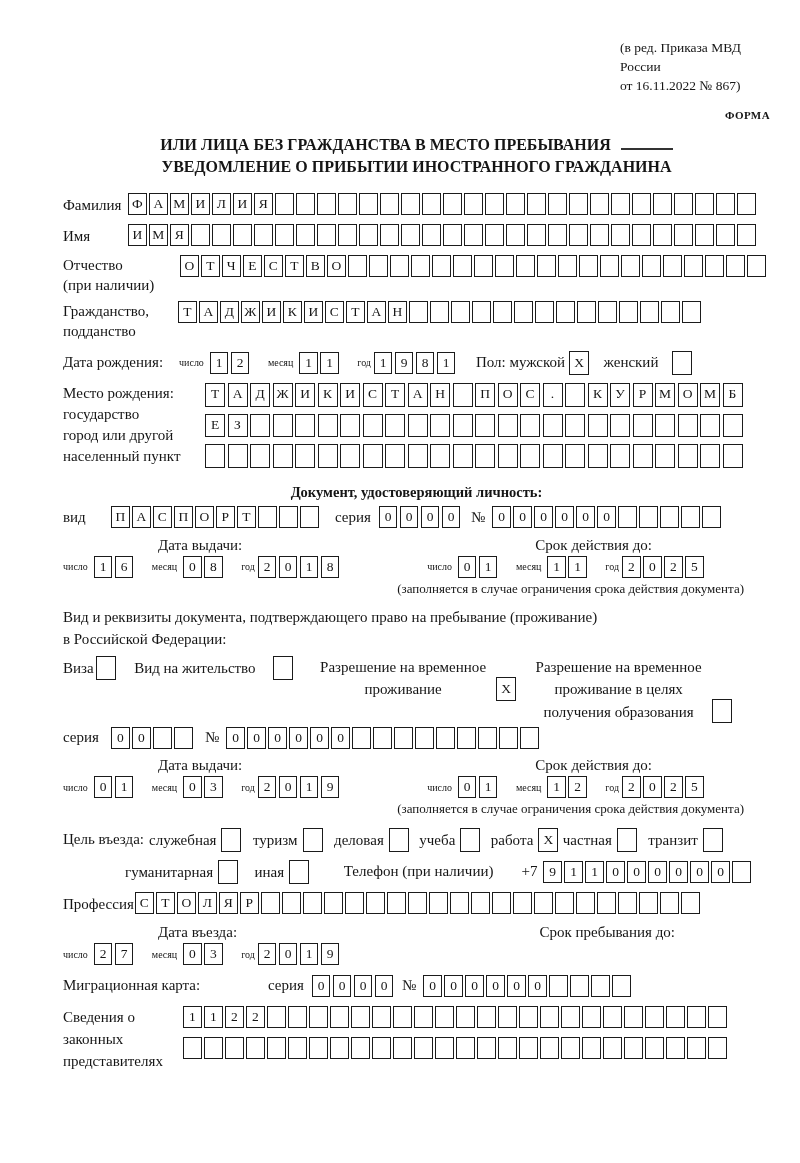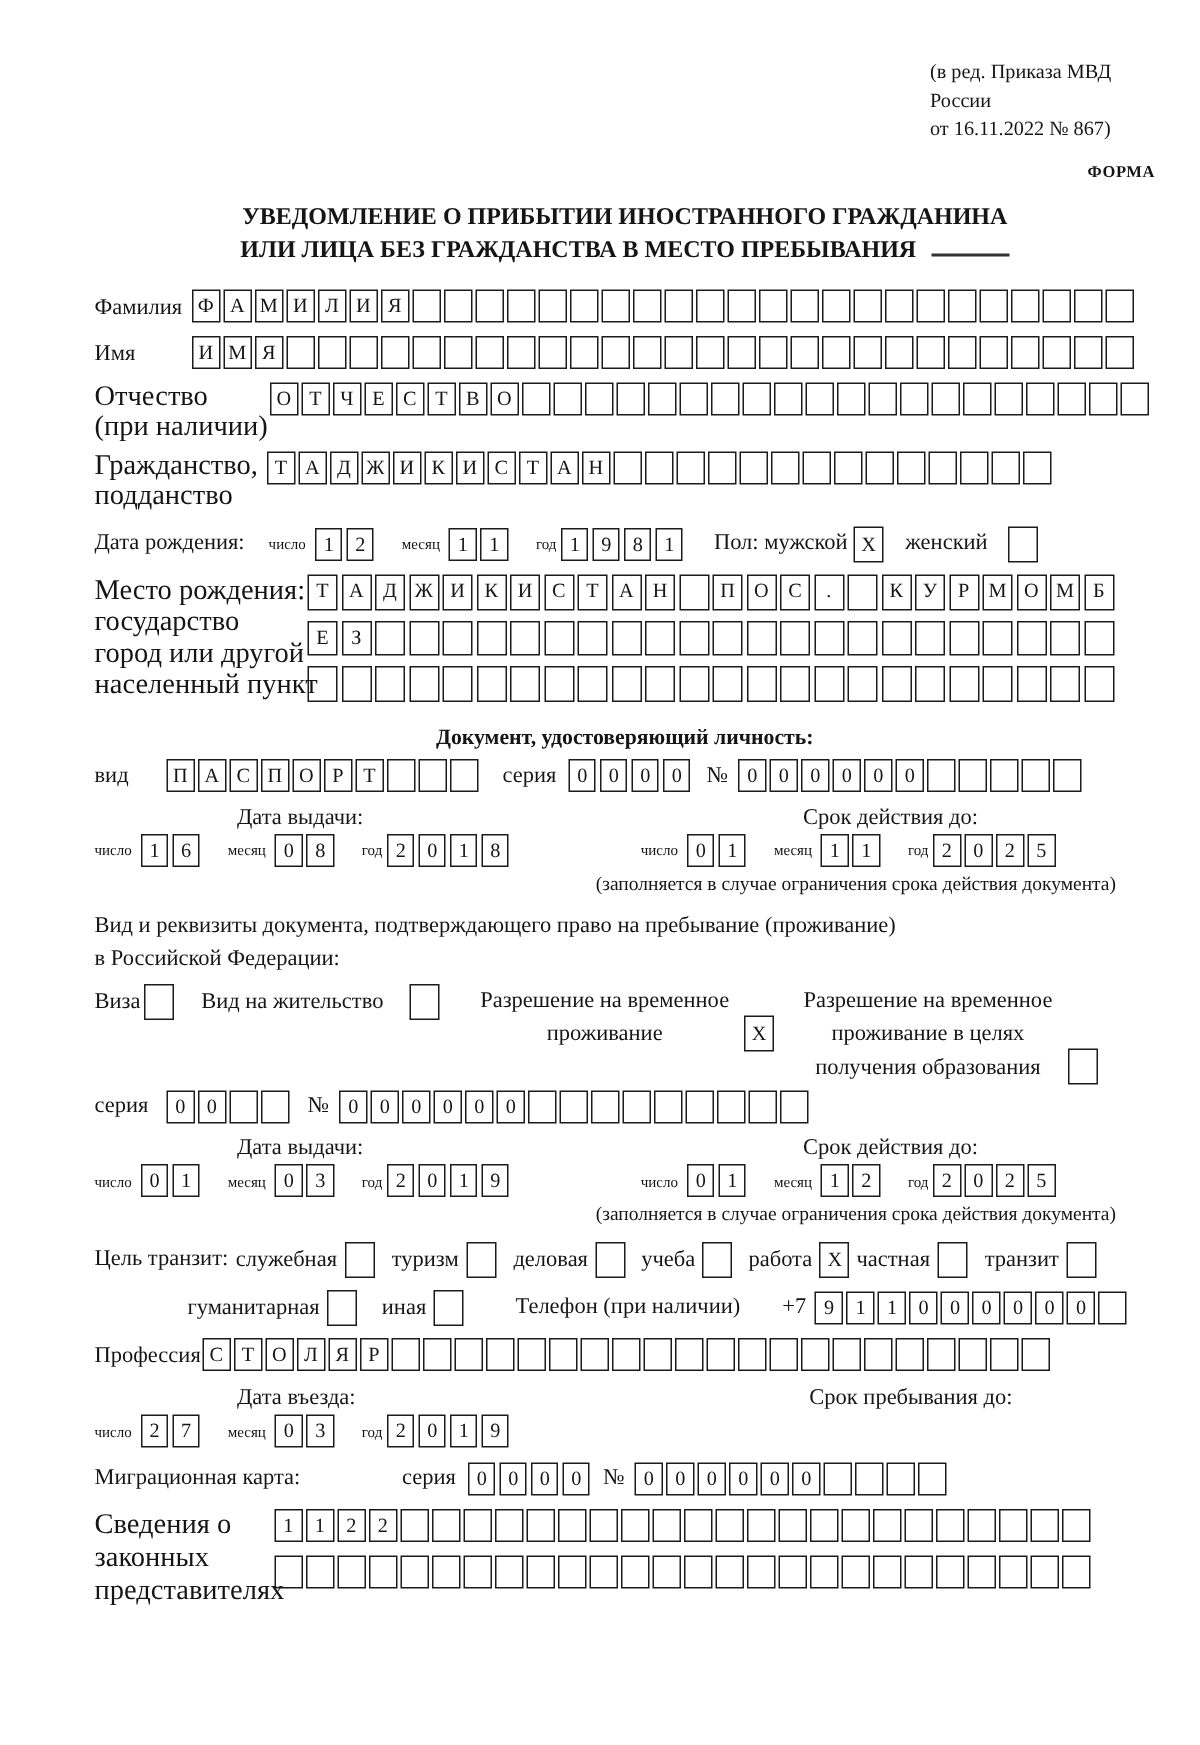--- a/index.html
+++ b/index.html
@@ -14,21 +14,21 @@
   .annex div { white-space:nowrap; }
   .annex-note { margin-left:557px; margin-top:3px; font-size:13.5px; line-height:1.4; }
   .forma { text-align:right; font-weight:bold; font-size:11px; margin-top:13px; letter-spacing:.4px; }
 
   .title { text-align:center; font-weight:bold; font-size:16px; line-height:1.42; margin-top:13px; }
   .blank-line { display:inline-block; width:52px; border-bottom:2px solid #333; margin-left:10px; }
   .section1 { font-weight:bold; font-size:14.8px; margin-top:21px; }
 
   .row { display:flex; align-items:flex-start; margin-top:6px; }
   .lbl { font-size:15px; line-height:25px; white-space:nowrap; }
-  .lblcol { font-size:19px; line-height:20px; flex:none; }
+  .lblcol { font-size:15px; line-height:20px; flex:none; }
   .lblcol div { white-space:nowrap; }
 
   .boxes { white-space:nowrap; flex:none; }
   .cbox {
     display:inline-block; width:18.5px; height:22px;
     border:1.5px solid #1b1b1b; margin-right:2.5px;
     text-align:center; font-size:13.5px; line-height:19px; vertical-align:middle;
   }
   .lg .cbox { width:20px; height:23.5px; }
   .stackrows .boxes { display:block; margin-bottom:7px; }
@@ -60,22 +60,22 @@
 
 <div class="page">
 
   <div class="annex-note">
     <div>(в ред. Приказа МВД России</div>
     <div>от 16.11.2022 № 867)</div>
   </div>
   <div class="forma">ФОРМА</div>
 
   <div class="title">
+    <div><span>ИЛИ ЛИЦА БЕЗ ГРАЖДАНСТВА В МЕСТО ПРЕБЫВАНИЯ</span><span class="blank-line"></span></div>
     <div>УВЕДОМЛЕНИЕ О ПРИБЫТИИ ИНОСТРАННОГО ГРАЖДАНИНА</div>
-    <div><span>ИЛИ ЛИЦА БЕЗ ГРАЖДАНСТВА В МЕСТО ПРЕБЫВАНИЯ</span><span class="blank-line"></span></div>
   </div>
 
 
   <div class="row" style="margin-top:14px">
     <span class="lbl" style="width:65px">Фамилия</span>
     <span class="boxes"><span class="cbox">Ф</span><span class="cbox">А</span><span class="cbox">М</span><span class="cbox">И</span><span class="cbox">Л</span><span class="cbox">И</span><span class="cbox">Я</span><span class="cbox"></span><span class="cbox"></span><span class="cbox"></span><span class="cbox"></span><span class="cbox"></span><span class="cbox"></span><span class="cbox"></span><span class="cbox"></span><span class="cbox"></span><span class="cbox"></span><span class="cbox"></span><span class="cbox"></span><span class="cbox"></span><span class="cbox"></span><span class="cbox"></span><span class="cbox"></span><span class="cbox"></span><span class="cbox"></span><span class="cbox"></span><span class="cbox"></span><span class="cbox"></span><span class="cbox"></span><span class="cbox"></span></span>
   </div>
 
   <div class="row">
     <span class="lbl" style="width:65px">Имя</span>
@@ -197,21 +197,21 @@
     </span>
     <span class="dg dg-right">
       <span class="dgl">число</span><span class="boxes"><span class="cbox">0</span><span class="cbox">1</span></span>
       <span class="dgl">месяц</span><span class="boxes"><span class="cbox">1</span><span class="cbox">2</span></span>
       <span class="dgl" style="margin-right:3px">год</span><span class="boxes"><span class="cbox">2</span><span class="cbox">0</span><span class="cbox">2</span><span class="cbox">5</span></span>
     </span>
   </div>
   <div class="note">(заполняется в случае ограничения срока действия документа)</div>
 
   <div class="row purpose" style="margin-top:10px; align-items:center">
-    <span class="lbl">Цель транзит:</span>
+    <span class="lbl">Цель въезда:</span>
     <span class="opt" style="margin-left:5px">
         <span class="optlabel">служебная</span>
         <span class="boxes cb"><span class="cbox"></span></span>
       </span>
     <span class="opt" style="margin-left:9px">
         <span class="optlabel">туризм</span>
         <span class="boxes cb"><span class="cbox"></span></span>
       </span>
     <span class="opt" style="margin-left:9px">
         <span class="optlabel">деловая</span>

